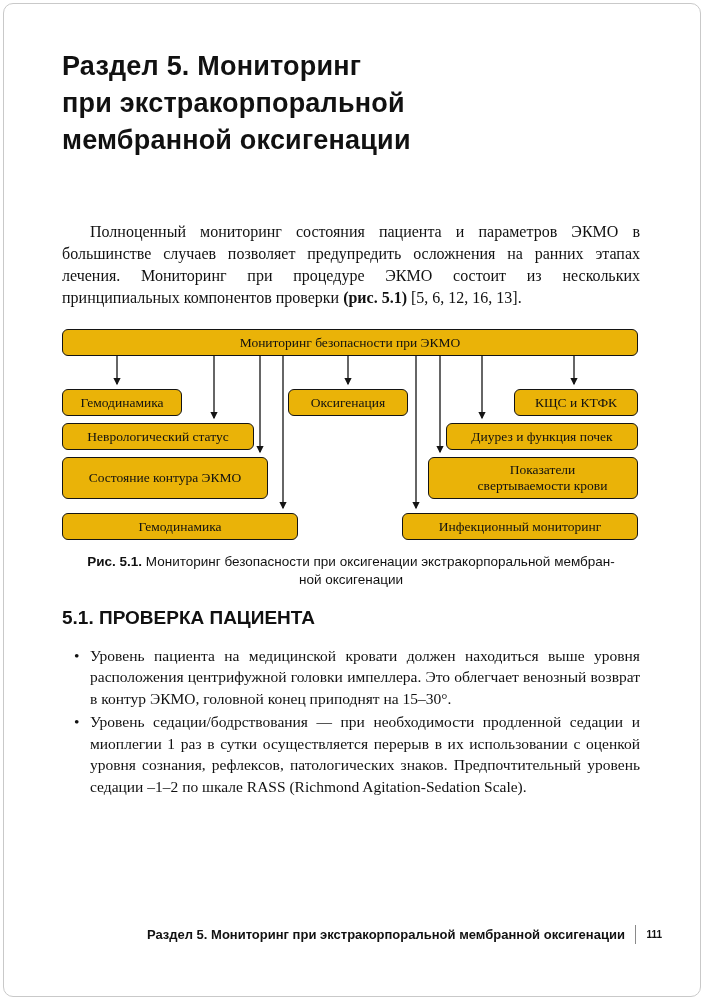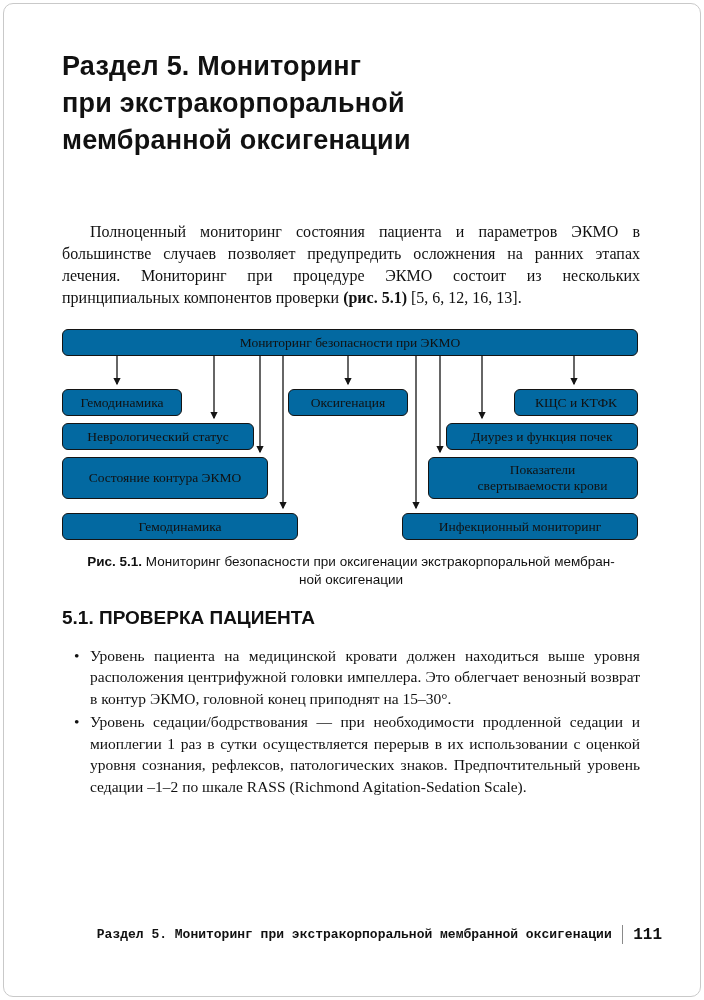--- a/index.html
+++ b/index.html
@@ -42,21 +42,21 @@
   .diagram {
     position: relative;
     width: 576px; height: 212px;
     margin-top: 20px;
   }
   .diagram svg { position: absolute; left: 0; top: 0; }
   .dbox {
     position: absolute;
     border: 1.3px solid #141414;
     border-radius: 6px;
-    background: #0369a1;
+    background: #eab308;
     display: flex; align-items: center; justify-content: center;
     text-align: center;
     font-size: 13.5px; line-height: 1.18;
     box-sizing: border-box;
     padding: 2px 5px;
   }
   .wrap2 { display: inline-block; max-width: 158px; }
   .n0 { left: 0;     top: 0;     width: 576px; height: 27px; }
   .n1 { left: 0;     top: 60px;  width: 120px; height: 27px; }
   .n2 { left: 226px; top: 60px;  width: 120px; height: 27px; }
@@ -98,34 +98,34 @@
   }
   ul.bullets .marker {
     position: absolute;
     left: -16px; top: 0;
   }
   
   .footer {
     position: absolute;
     right: 42px; bottom: 56px;
     display: flex; align-items: center;
-    font-family: Liberation Mono, monospace;
+    font-family: Liberation Sans, sans-serif;
     margin-left: 32px;
   }
   .footer .running-title {
     font-size: 13px;
     font-weight: 700;
   }
   .footer .divider {
     width: 1.5px; height: 19px;
     background: #8a8a8a;
     margin: 0 10px;
   }
   .footer .page-number {
-    font-size: 16px;
+    font-size: 10px;
     font-weight: 700;
   }
 </style>
 </head>
 <body>
 
 <div class="page-frame"></div>
 
 <div class="content">
 

